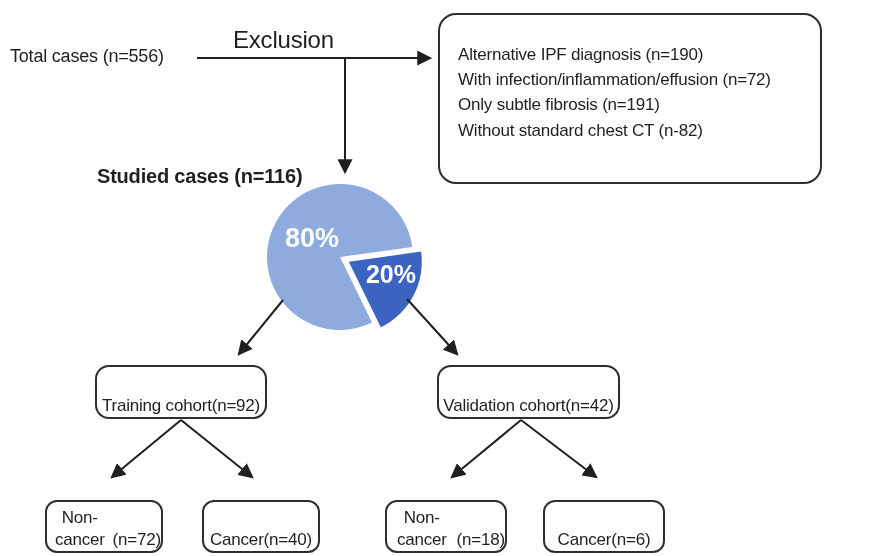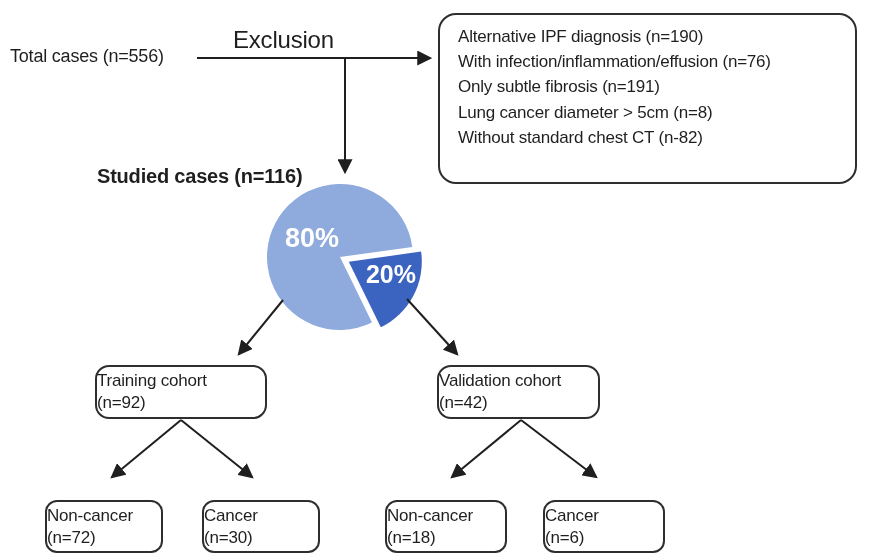--- a/index.html
+++ b/index.html
@@ -41,45 +41,44 @@
     margin-top: 7px;
   }
   .box {
     position: absolute;
     border: 2px solid #2e2e2e;
     background: #ffffff;
     box-sizing: border-box;
   }
   .exclusion-box {
     left: 438px; top: 13px;
-    width: 419px; height: 171px;
+    width: 384px; height: 171px;
     border-radius: 18px;
-    padding: 9px 10px 9px 18px;
+    padding: 27px 10px 9px 18px;
     font-size: 17px;
     line-height: 25.2px;
     letter-spacing: -0.2px;
   }
   .exclusion-box .line { white-space: nowrap; }
   .node-box {
     display: flex;
-    flex-direction: column;
-    align-items: flex-start;
+    align-items: flex-end;
     justify-content: center;
     text-align: center;
     font-size: 17px;
     line-height: 22px;
     letter-spacing: -0.2px;
   }
   .cohort-box {
     top: 365px;
     height: 54px;
     border-radius: 14px;
   }
   .training-box   { left: 95px;  width: 172px; }
-  .validation-box { left: 437px; width: 163px; }
+  .validation-box { left: 437px; width: 183px; }
   .leaf-box {
     top: 500px;
     height: 53px;
     border-radius: 12px;
   }
   .leaf-1 { left: 45px;  width: 118px; }
   .leaf-2 { left: 202px; width: 118px; }
   .leaf-3 { left: 385px; width: 122px; }
   .leaf-4 { left: 543px; width: 122px; }
   .pie-label {
@@ -120,23 +119,22 @@
     <line x1="521" y1="420" x2="452" y2="477" stroke="#1f1f1f" stroke-width="2" marker-end="url(#arrowhead)"></line>
     <line x1="521" y1="420" x2="596" y2="477" stroke="#1f1f1f" stroke-width="2" marker-end="url(#arrowhead)"></line>
   </svg>
 
   <div class="label total-cases">Total cases (n=556)</div>
 
   <div class="label exclusion-label">Exclusion</div>
 
   <div class="box exclusion-box">
     <div class="line">Alternative IPF diagnosis (n=190)</div>
-    <div class="line">With infection/inflammation/effusion (n=76)</div>
+    <div class="line">With infection/inflammation/effusion (n=72)</div>
     <div class="line">Only subtle fibrosis (n=191)</div>
-    <div class="line">Lung cancer diameter &gt; 5cm (n=8)</div>
     <div class="line">Without standard chest CT (n-82)</div>
   </div>
 
   <div class="label studied-cases">Studied cases (n=116)</div>
 
   <div class="box node-box cohort-box training-box">
     <div>Training cohort</div>
     <div>(n=92)</div>
   </div>
 
@@ -145,21 +143,21 @@
     <div>(n=42)</div>
   </div>
 
   <div class="box node-box leaf-box leaf-1">
     <div>Non-cancer</div>
     <div>(n=72)</div>
   </div>
 
   <div class="box node-box leaf-box leaf-2">
     <div>Cancer</div>
-    <div>(n=30)</div>
+    <div>(n=40)</div>
   </div>
 
   <div class="box node-box leaf-box leaf-3">
     <div>Non-cancer</div>
     <div>(n=18)</div>
   </div>
 
   <div class="box node-box leaf-box leaf-4">
     <div>Cancer</div>
     <div>(n=6)</div>

